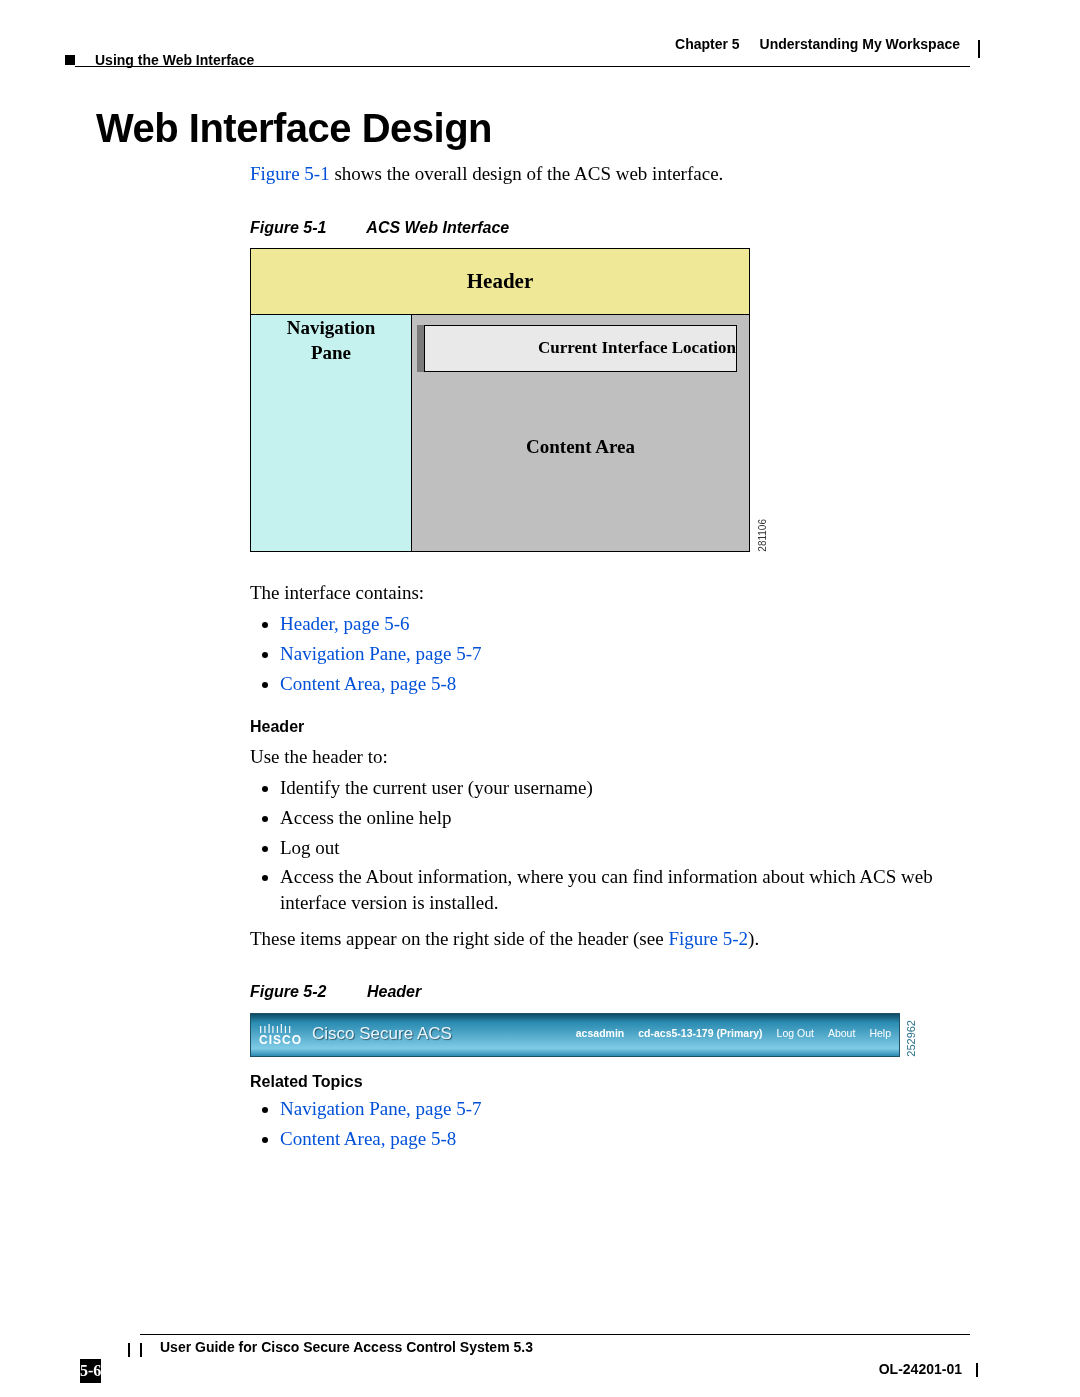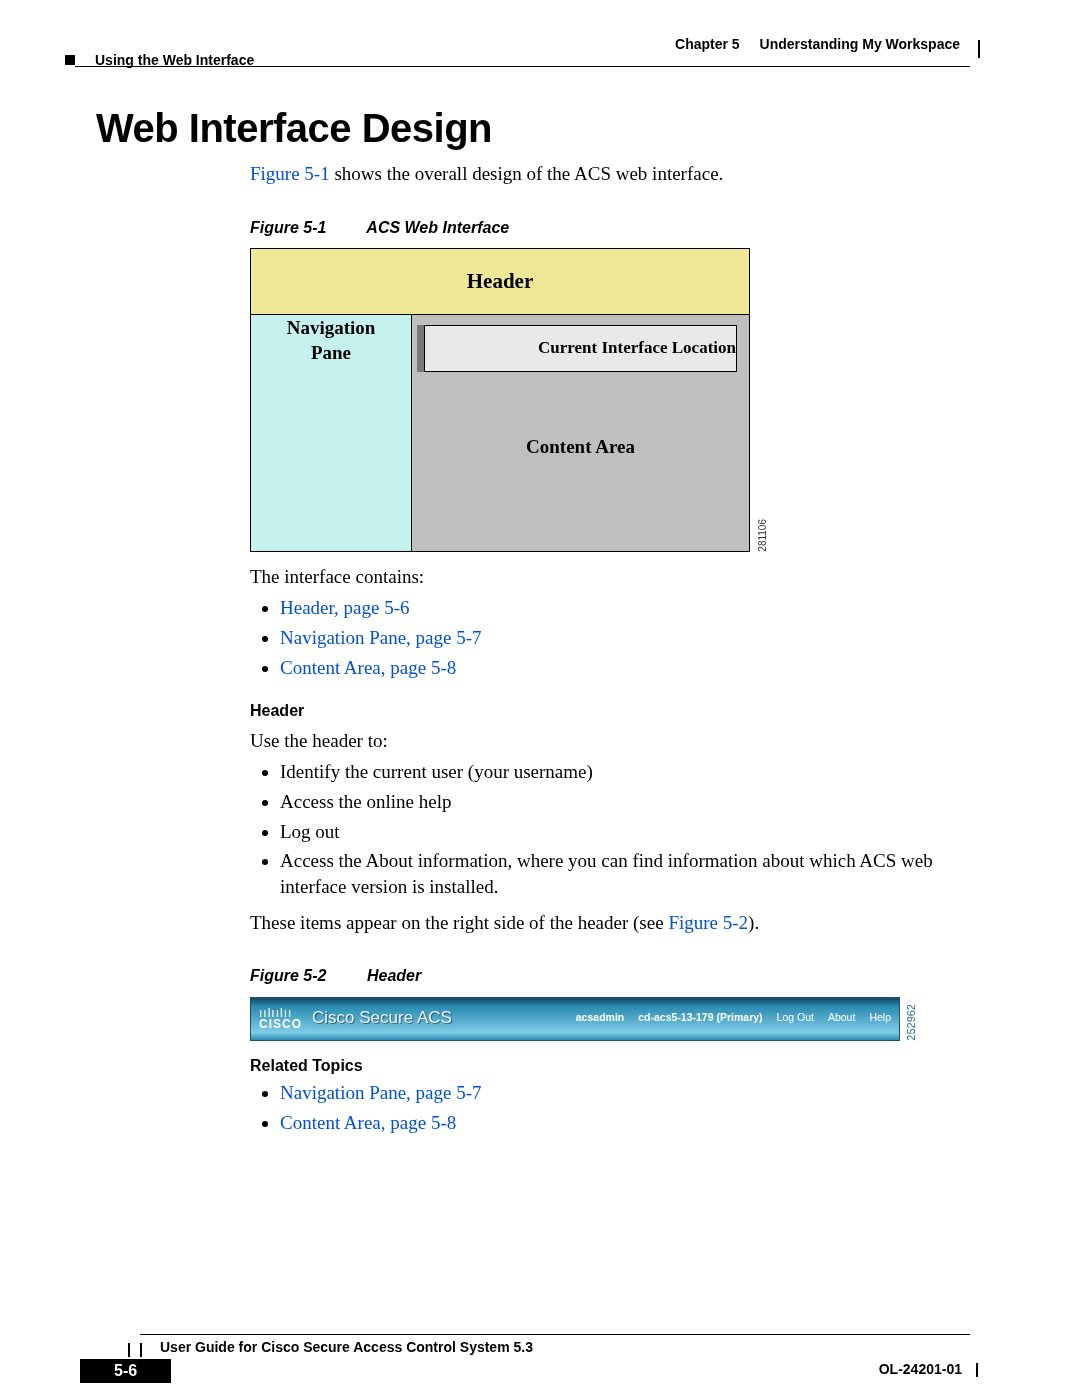--- a/index.html
+++ b/index.html
@@ -228,24 +228,24 @@
     width:10px;border-left:2px solid #000; border-right:2px solid #000; height:14px;
   }
   .footer-tick-r {
     position:absolute; right:102px; bottom:20px;
     border-left: 2px solid #000; height:14px; width:0;
   }
   .page-badge {
     position:absolute;
     left:80px; bottom:14px;
     background:#000; color:#fff;
-    font-family: Liberation Sans, sans-serif;
+    font-family: Liberation Serif, serif;
     font-weight:bold;
     font-size:16px;
-    padding: 3px 34px;
+    padding: 3px 0;
   }
   .figrow { display:flex; align-items:flex-end;}
   p { margin: 6px 0; }
 </style>
 </head>
 <body>
 
 <div class="page">
 
   <div class="top-marker-left"></div>
@@ -281,21 +281,21 @@
           </div>
           <div class="rightcol">
             <div class="locbar">Current Interface Location</div>
             <div class="content-lbl">Content Area</div>
           </div>
         </div>
       </div>
       <div class="fig-sidenum">281106</div>
     </div>
 
-    <p style="margin-top:12px">The interface contains:</p>
+    <p style="margin-top:28px">The interface contains:</p>
     <ul class="bullets">
       <li><a class="xref" href="#">Header, page 5-6</a></li>
       <li><a class="xref" href="#">Navigation Pane, page 5-7</a></li>
       <li><a class="xref" href="#">Content Area, page 5-8</a></li>
     </ul>
 
     <div class="subhead">Header</div>
     <p>Use the header to:</p>
     <ul class="bullets">
       <li>Identify the current user (your username)</li>

